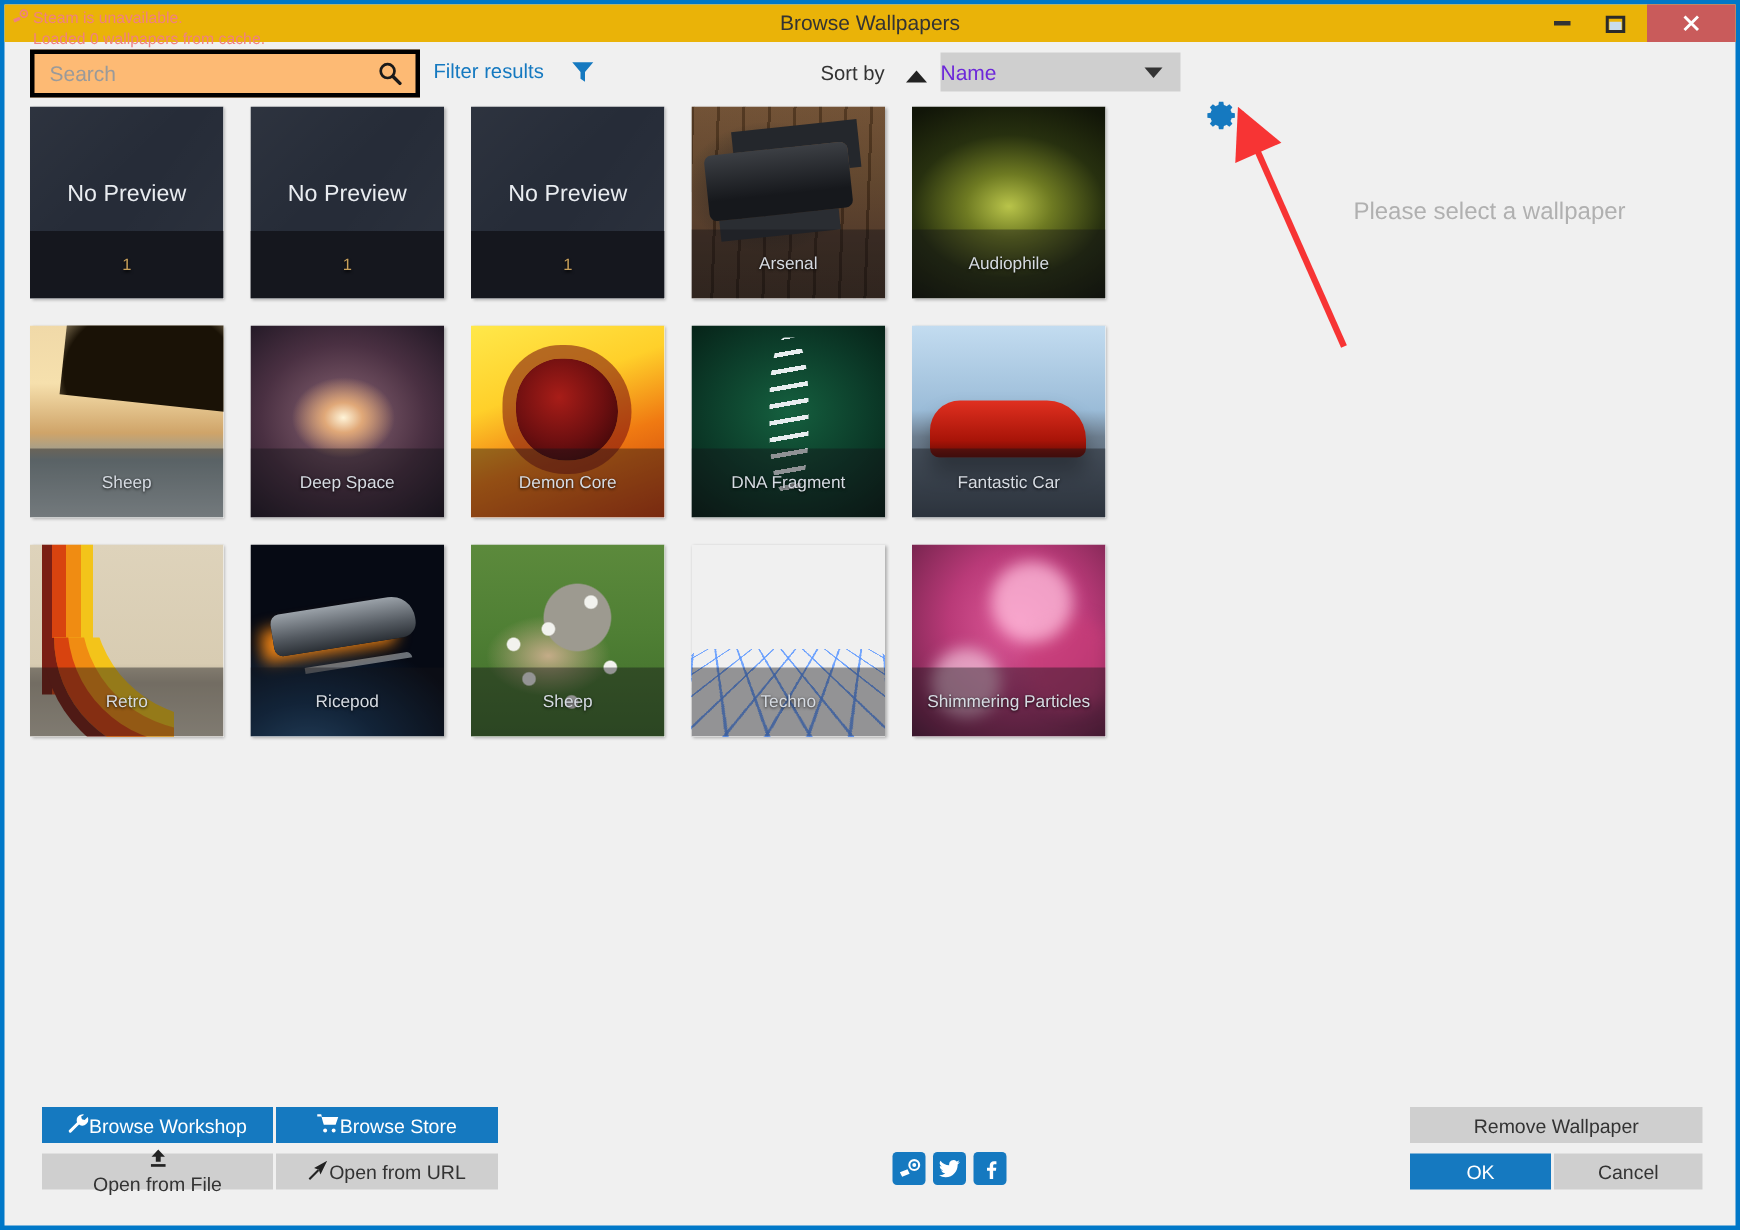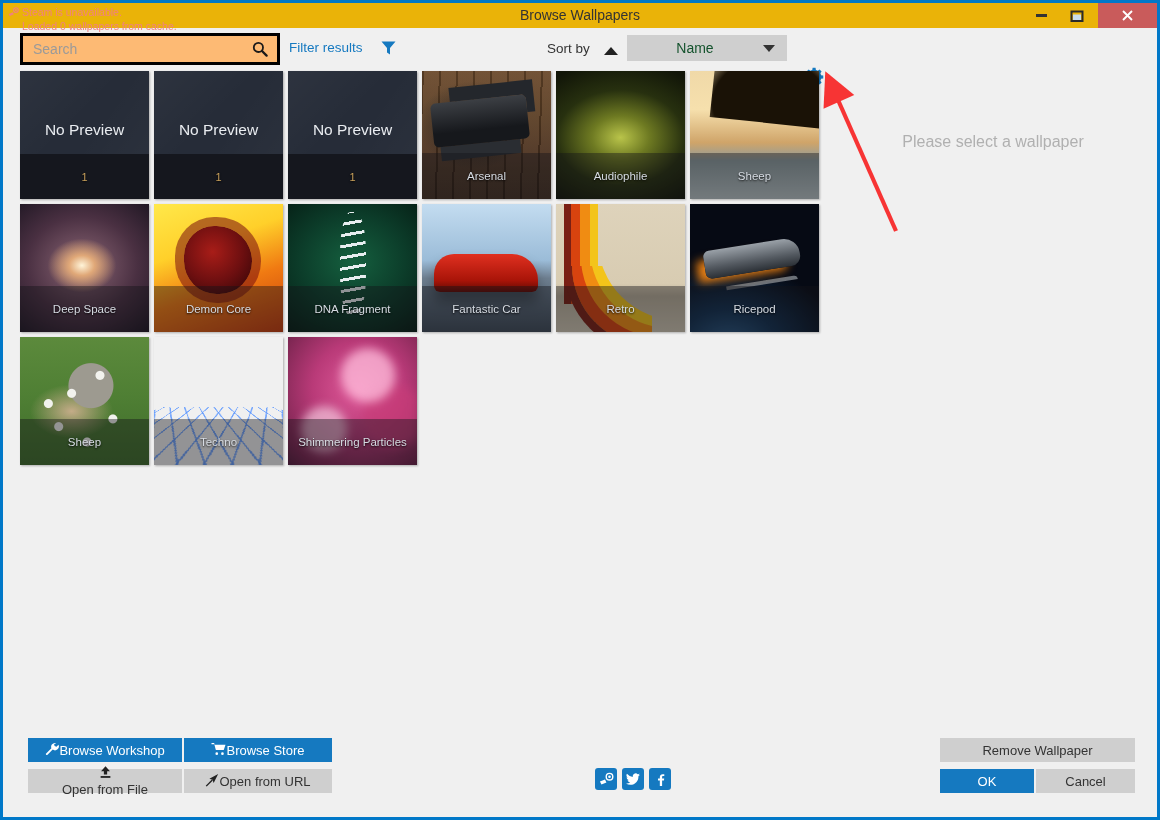--- a/index.html
+++ b/index.html
@@ -75,34 +75,34 @@
     border-left: 7px solid transparent; border-right: 7px solid transparent;
     border-bottom: 8px solid #222;
   }
   #sort-select {
     position: absolute; left: 624px; top: 4px;
     width: 160px; height: 26px;
     background: #cfcfcf; border: none;
     display: flex; align-items: center;
   }
   #sort-value {
-    flex: 1; text-align: center; font-size: 14px; color: #14532d;
+    flex: 1; font-size: 14px; color: #6d28d9;
   }
   #sort-caret {
     margin-right: 12px;
     width: 0; height: 0;
     border-left: 6px solid transparent; border-right: 6px solid transparent;
     border-top: 7px solid #333;
   }
   #gear-btn { position: absolute; left: 801px; top: 35px; }
   
   #grid {
     position: absolute; left: 17px; top: 68px;
     width: 800px;
-    display: flex; flex-wrap: wrap; gap: 5px;
+    display: flex; flex-wrap: wrap; gap: 18px;
   }
   .tile {
     position: relative; width: 129px; height: 128px;
     overflow: hidden; cursor: pointer;
     box-shadow: 1px 1px 2px rgba(0,0,0,0.28);
   }
   .tile .art { position: absolute; inset: 0; }
   .tile .band {
     position: absolute; left: 0; right: 0; bottom: 0; height: 46px;
     background: rgba(20,20,24,0.42);

